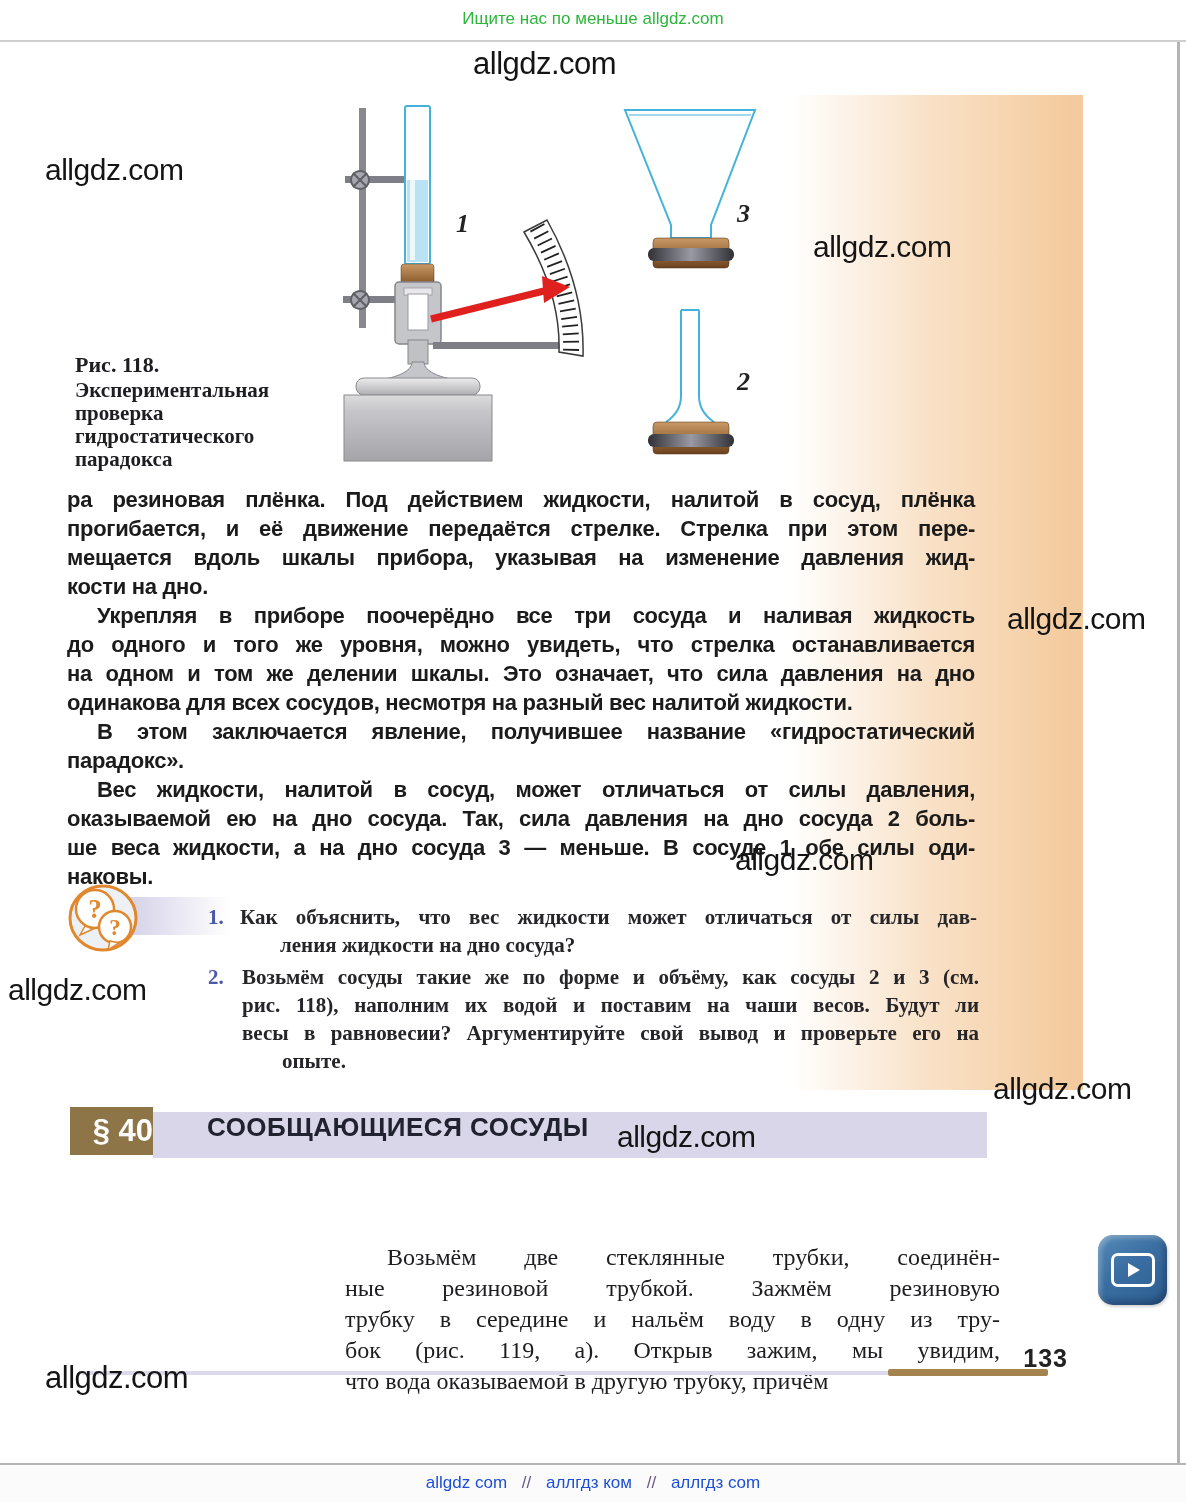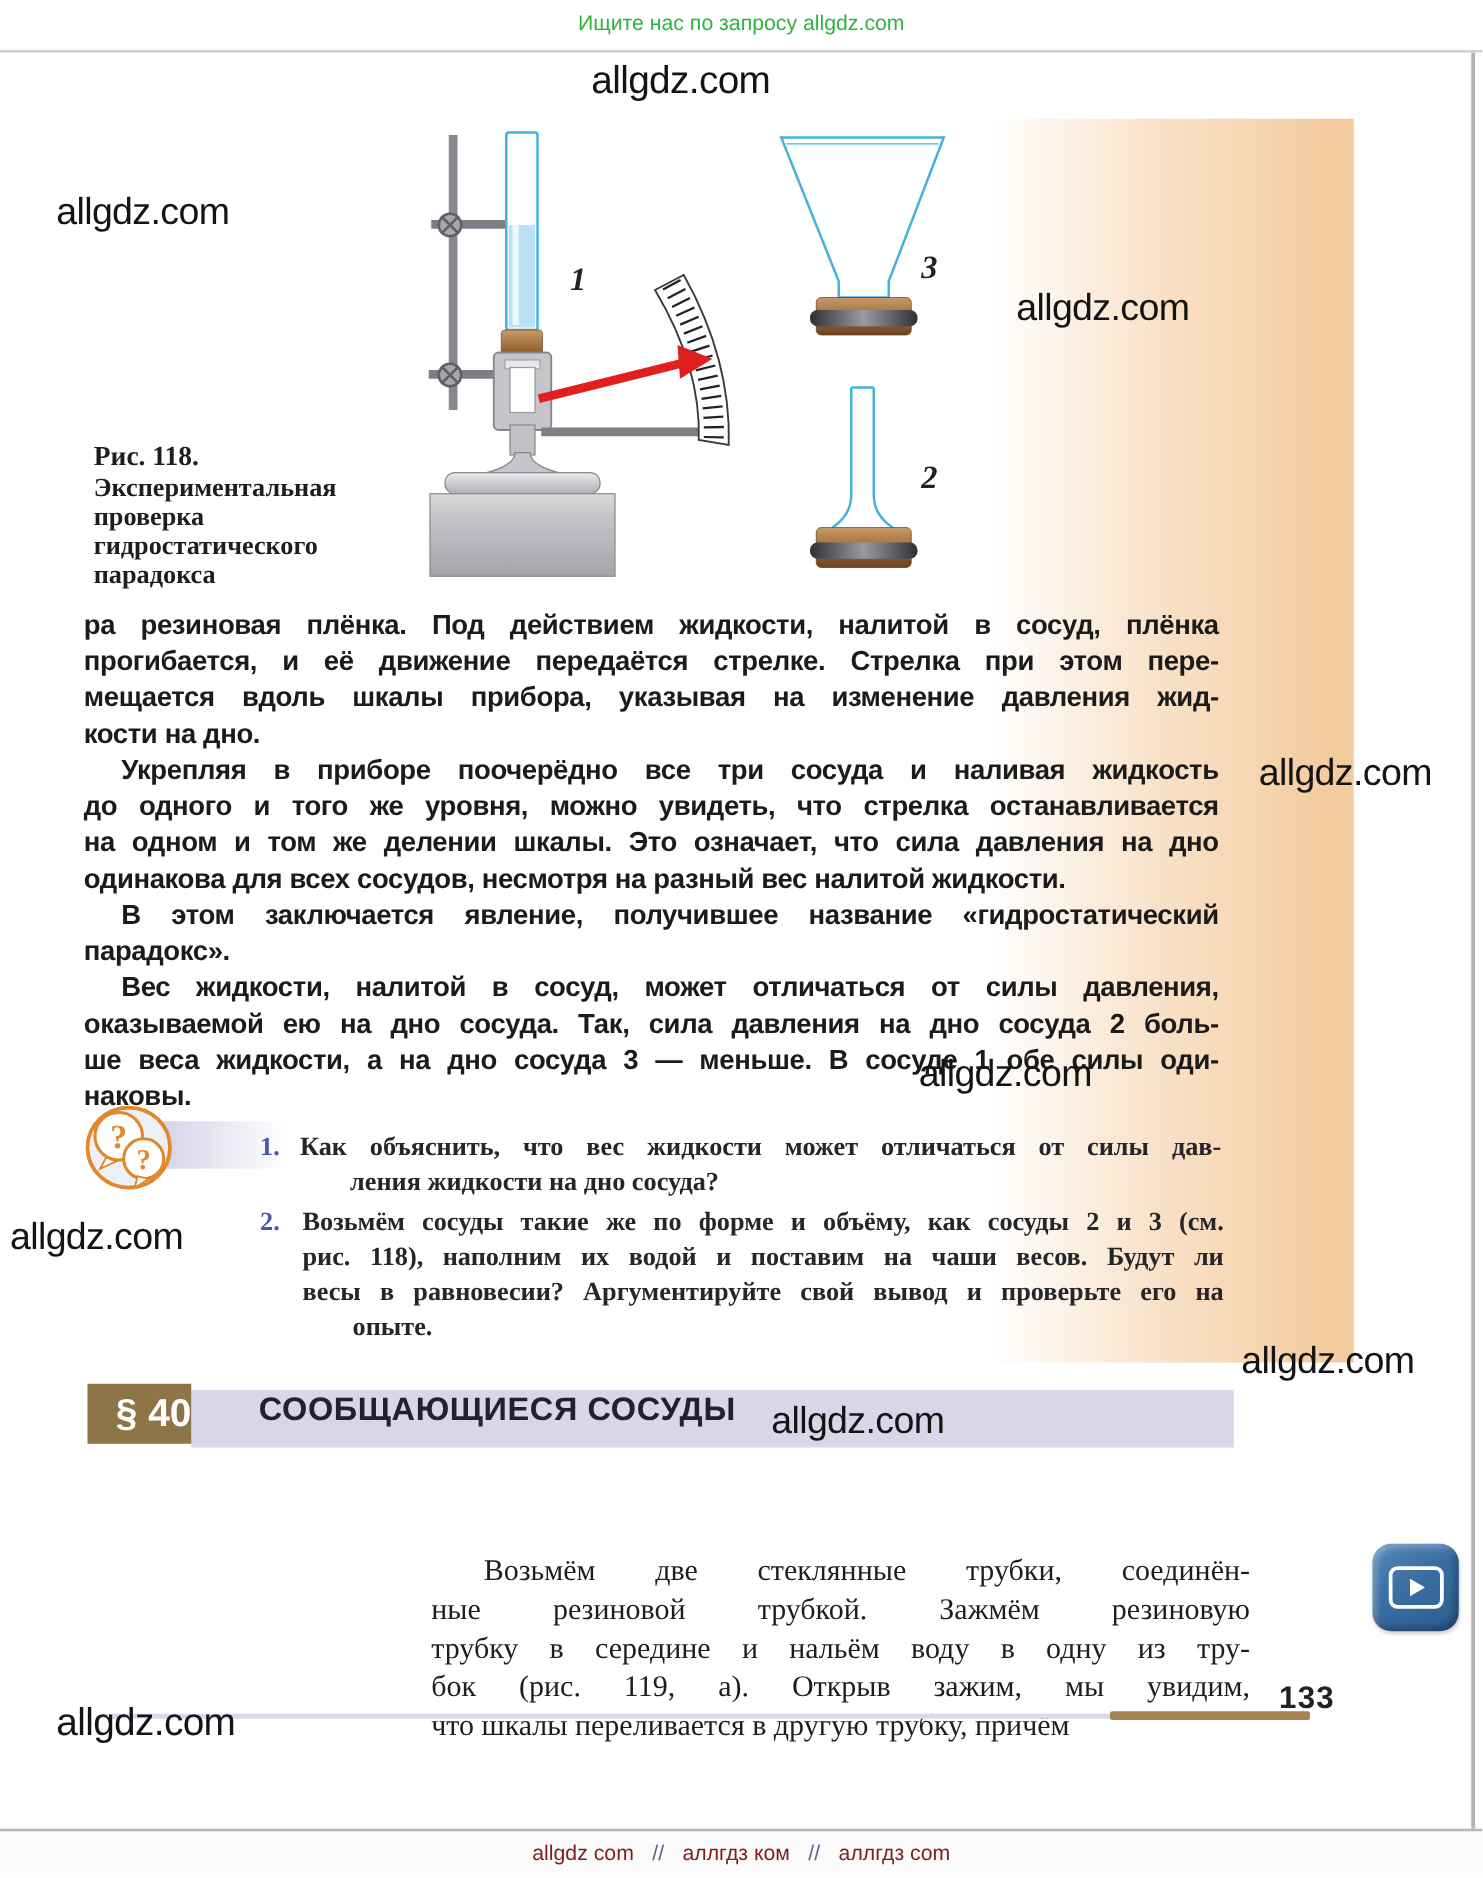--- a/index.html
+++ b/index.html
@@ -84,28 +84,28 @@
       display:flex;align-items:center;justify-content:center;cursor:pointer;}
   .vicon{width:38px;height:28px;border:3px solid #fff;border-radius:7px;
       display:flex;align-items:center;justify-content:center;}
   .vtri{width:0;height:0;border-left:12px solid #fff;border-top:7px solid transparent;
       border-bottom:7px solid transparent;margin-left:3px;}
 
   
   .footer{left:0;top:1463px;width:1186px;height:39px;background:#fbfbfb;
       border-top:2px solid #b5b5b5;z-index:8;text-align:center;}
   .footer-inner{padding-top:8px;font-size:17px;color:#5c2d91;}
-  .footer a,.flink{color:#7f1d1d;text-decoration:none;cursor:pointer;text-align:center;}
+  .footer a,.flink{color:#1d4ed8;text-decoration:none;cursor:pointer;text-align:center;}
   .fsep{color:#6a5a8a;margin:0 10px;}
 </style>
 </head>
 <body>
 
 <div class="abs top-banner">
-  <div class="abs top-banner-text">Ищите нас по запросу allgdz.com</div>
+  <div class="abs top-banner-text">Ищите нас по меньше allgdz.com</div>
 </div>
 <div class="abs top-sep"></div>
 <div class="abs right-line"></div>
 
 <div class="wm wm-top">allgdz.com</div>
 <div class="wm wm-l1">allgdz.com</div>
 <div class="wm wm-r1">allgdz.com</div>
 <div class="wm wm-r2">allgdz.com</div>
 <div class="wm wm-c1">allgdz.com</div>
 <div class="wm wm-l2">allgdz.com</div>
@@ -234,21 +234,21 @@
 
   <div class="abs sec-bar"></div>
   <div class="abs sec-box">§ 40</div>
   <div class="abs sec-title">СООБЩАЮЩИЕСЯ СОСУДЫ</div>
 
   <div class="abs b2wrap">
     <div class="b2 ind2">Возьмём две стеклянные трубки, соединён-</div>
     <div class="b2">ные резиновой трубкой. Зажмём резиновую</div>
     <div class="b2">трубку в середине и нальём воду в одну из тру-</div>
     <div class="b2">бок (рис. 119, а). Открыв зажим, мы увидим,</div>
-    <div class="b2 last">что шкалы переливается в другую трубку, причём</div>
+    <div class="b2 last">что вода оказываемой в другую трубку, причём</div>
   </div>
 
   <div class="abs pagenum">133</div>
   <div class="abs rule-lav"></div>
   <div class="abs rule-brown"></div>
 </div>
 
 <div class="abs vbtn">
   <div class="vicon">
     <div class="vtri"></div>

